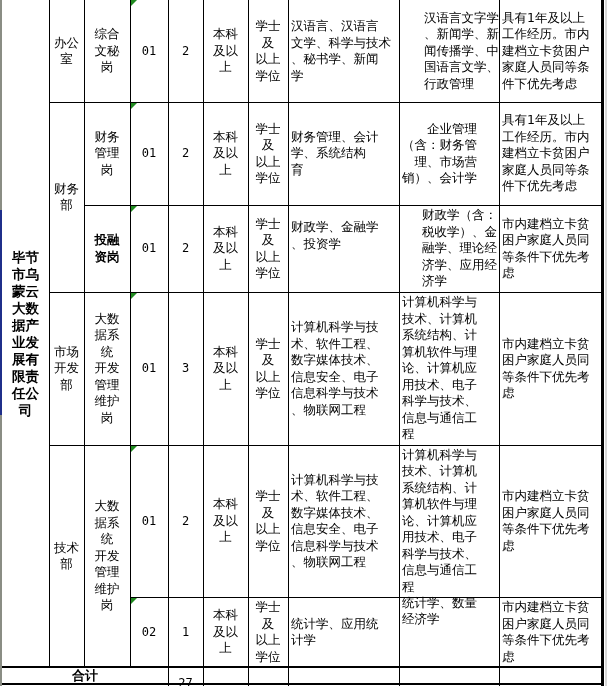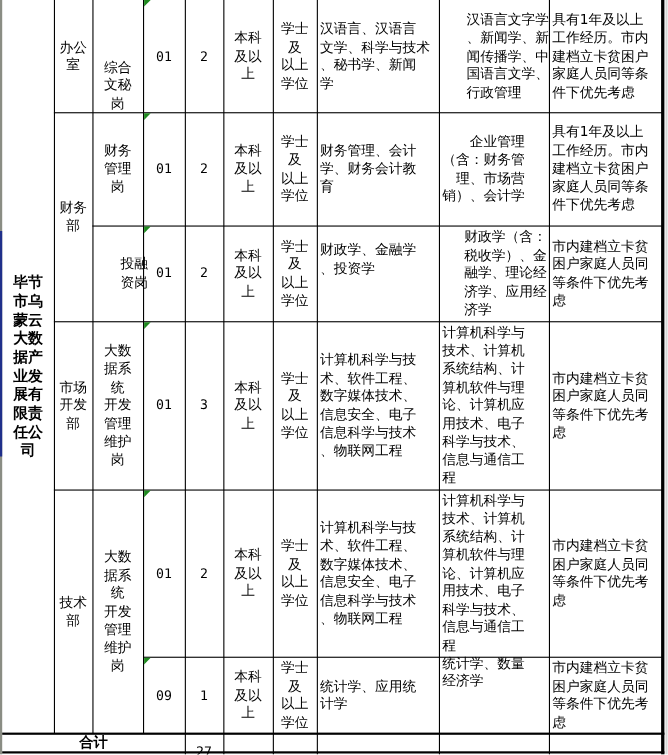--- a/index.html
+++ b/index.html
@@ -44,21 +44,21 @@
 据产
 业发
 展有
 限责
 任公
 司</span>
   </div>
 
   <div class="cell" style="left:49px; top:0; width:35px; height:102px;"><span>办公
 室</span></div>
-  <div class="cell" style="left:84px; top:0; width:46px; height:102px;align-items:flex-end;"><span>综合
+  <div class="cell" style="left:84px; top:0; width:46px; height:102px;"><span>综合
 文秘
 岗</span></div>
   <div class="cell num" style="left:130px; top:0; width:38px; height:102px;"><span>01</span></div>
   <div class="cell num" style="left:168px; top:0; width:35px; height:102px;"><span>2</span></div>
   <div class="cell" style="left:203px; top:0; width:45px; height:102px;"><span>本科
 及以
 上</span></div>
   <div class="cell" style="left:248px; top:0; width:40px; height:102px;"><span>学士
 及
 以上
@@ -87,33 +87,33 @@
   <div class="cell num" style="left:130px; top:102px; width:38px; height:103px;"><span>01</span></div>
   <div class="cell num" style="left:168px; top:102px; width:35px; height:103px;"><span>2</span></div>
   <div class="cell" style="left:203px; top:102px; width:45px; height:103px;"><span>本科
 及以
 上</span></div>
   <div class="cell" style="left:248px; top:102px; width:40px; height:103px;"><span>学士
 及
 以上
 学位</span></div>
   <div class="cell left" style="left:288px; top:102px; width:111px; height:103px;"><span>财务管理、会计
-学、财务会计教
+学、系统结构
 育</span></div>
   <div class="cell left" style="left:399px; top:102px; width:100px; height:103px;text-align:right;"><span>企业管理
 （含：财务管
 理、市场营
 销）、会计学</span></div>
   <div class="cell left" style="left:499px; top:102px; width:103px; height:103px;"><span>具有1年及以上
 工作经历。市内
 建档立卡贫困户
 家庭人员同等条
 件下优先考虑</span></div>
 
-  <div class="cell" style="left:99px; top:205px; width:46px; height:87px;"><span>投融
+  <div class="cell" style="left:84px; top:205px; width:46px; height:87px;font-weight:bold;"><span>投融
 资岗</span></div>
   <div class="cell num" style="left:130px; top:205px; width:38px; height:87px;"><span>01</span></div>
   <div class="cell num" style="left:168px; top:205px; width:35px; height:87px;"><span>2</span></div>
   <div class="cell" style="left:203px; top:205px; width:45px; height:87px;"><span>本科
 及以
 上</span></div>
   <div class="cell" style="left:248px; top:205px; width:40px; height:87px;"><span>学士
 及
 以上
 学位</span></div>
@@ -200,21 +200,21 @@
 论、计算机应
 用技术、电子
 科学与技术、
 信息与通信工
 程</span></div>
   <div class="cell left" style="left:499px; top:445px; width:103px; height:152px;"><span>市内建档立卡贫
 困户家庭人员同
 等条件下优先考
 虑</span></div>
 
-  <div class="cell num" style="left:130px; top:597px; width:38px; height:70px;"><span>09</span></div>
+  <div class="cell num" style="left:130px; top:597px; width:38px; height:70px;"><span>02</span></div>
   <div class="cell num" style="left:168px; top:597px; width:35px; height:70px;"><span>1</span></div>
   <div class="cell" style="left:203px; top:597px; width:45px; height:70px;"><span>本科
 及以
 上</span></div>
   <div class="cell" style="left:248px; top:597px; width:40px; height:70px;"><span>学士
 及
 以上
 学位</span></div>
   <div class="cell left" style="left:288px; top:597px; width:111px; height:70px;"><span>统计学、应用统
 计学</span></div>

